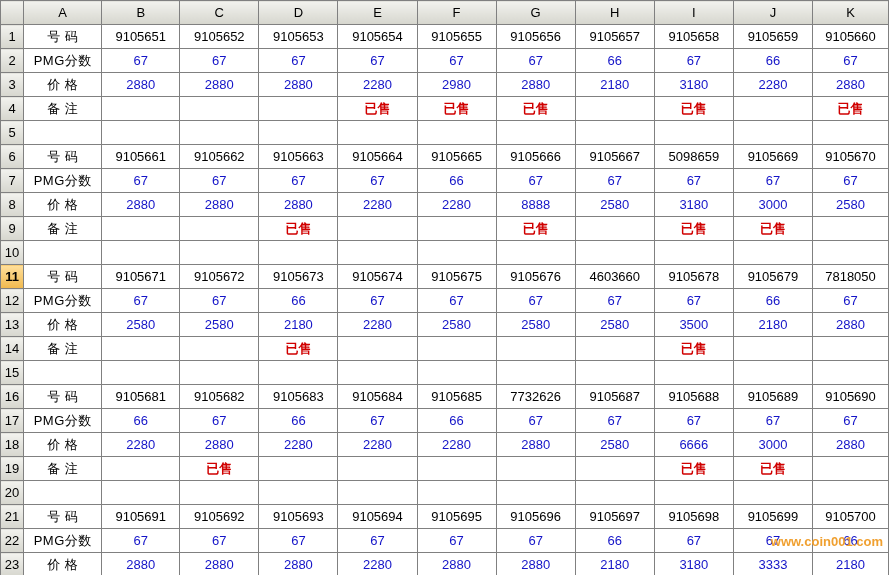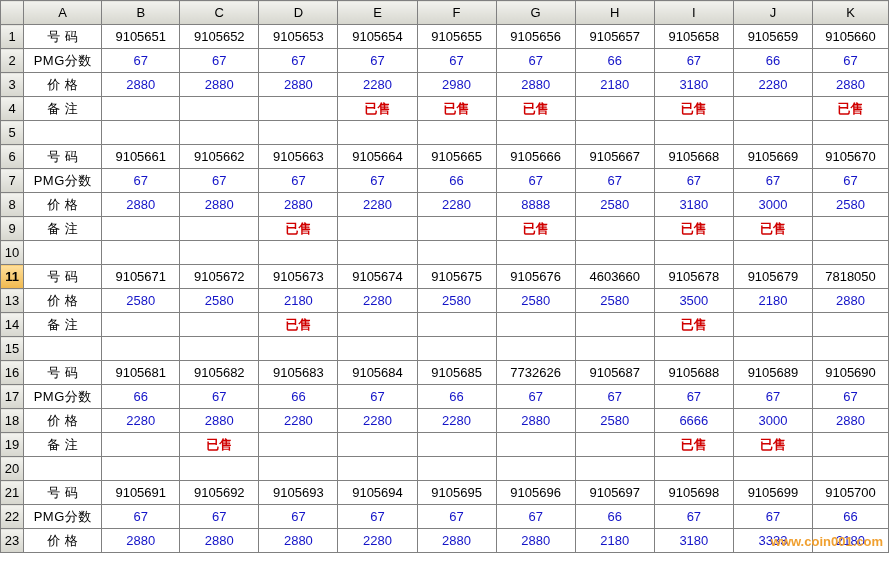--- a/index.html
+++ b/index.html
@@ -209,21 +209,21 @@
         <tr>
           <td class="rowhead">6</td>
           <td class="lbl">号  码</td>
           <td class="num">9105661</td>
           <td class="num">9105662</td>
           <td class="num">9105663</td>
           <td class="num">9105664</td>
           <td class="num">9105665</td>
           <td class="num">9105666</td>
           <td class="num">9105667</td>
-          <td class="num">9105668</td>
+          <td class="num">5098659</td>
           <td class="num">9105669</td>
           <td class="num">9105670</td>
         </tr>
         <tr>
           <td class="rowhead">7</td>
           <td class="lbl">PMG分数</td>
           <td class="pmg">67</td>
           <td class="pmg">67</td>
           <td class="pmg">67</td>
           <td class="pmg">67</td>
@@ -284,20 +284,34 @@
           <td class="num">9105673</td>
           <td class="num">9105674</td>
           <td class="num">9105675</td>
           <td class="num">9105676</td>
           <td class="num">4603660</td>
           <td class="num">9105678</td>
           <td class="num">9105679</td>
           <td class="num">7818050</td>
         </tr>
         <tr>
+          <td class="rowhead">12</td>
+          <td class="lbl">PMG分数</td>
+          <td class="pmg">67</td>
+          <td class="pmg">67</td>
+          <td class="pmg">66</td>
+          <td class="pmg">67</td>
+          <td class="pmg">67</td>
+          <td class="pmg">67</td>
+          <td class="pmg">67</td>
+          <td class="pmg">67</td>
+          <td class="pmg">66</td>
+          <td class="pmg">67</td>
+        </tr>
+        <tr>
           <td class="rowhead">13</td>
           <td class="lbl">价  格</td>
           <td class="price">2580</td>
           <td class="price">2580</td>
           <td class="price">2180</td>
           <td class="price">2280</td>
           <td class="price">2580</td>
           <td class="price">2580</td>
           <td class="price">2580</td>
           <td class="price">3500</td>

